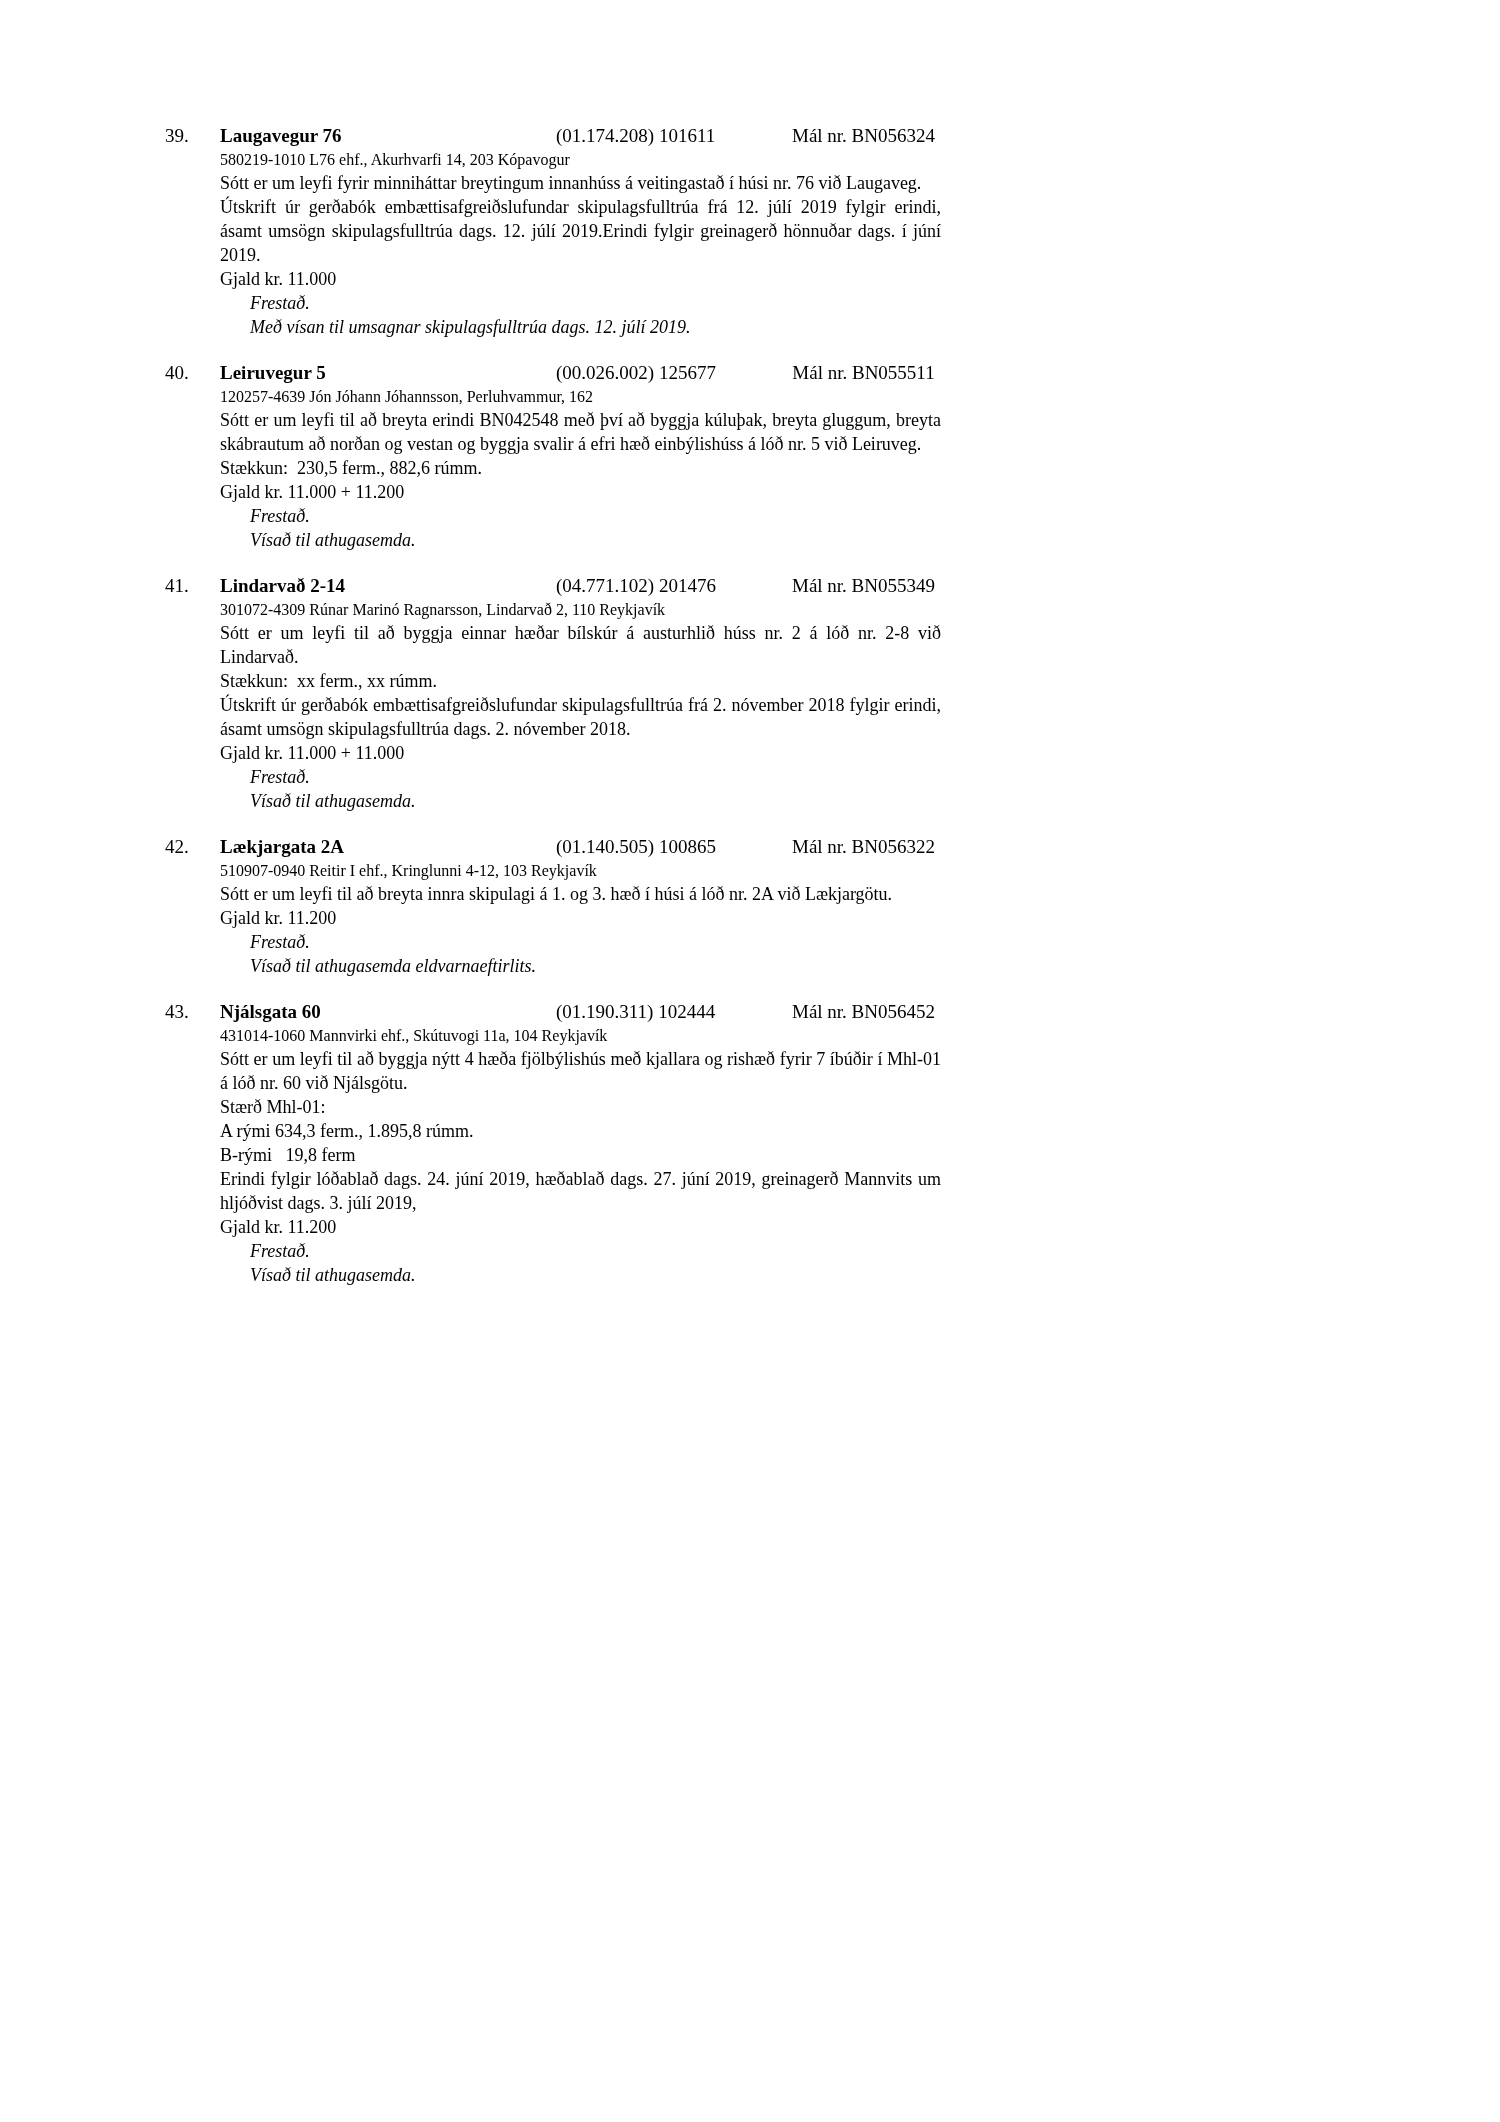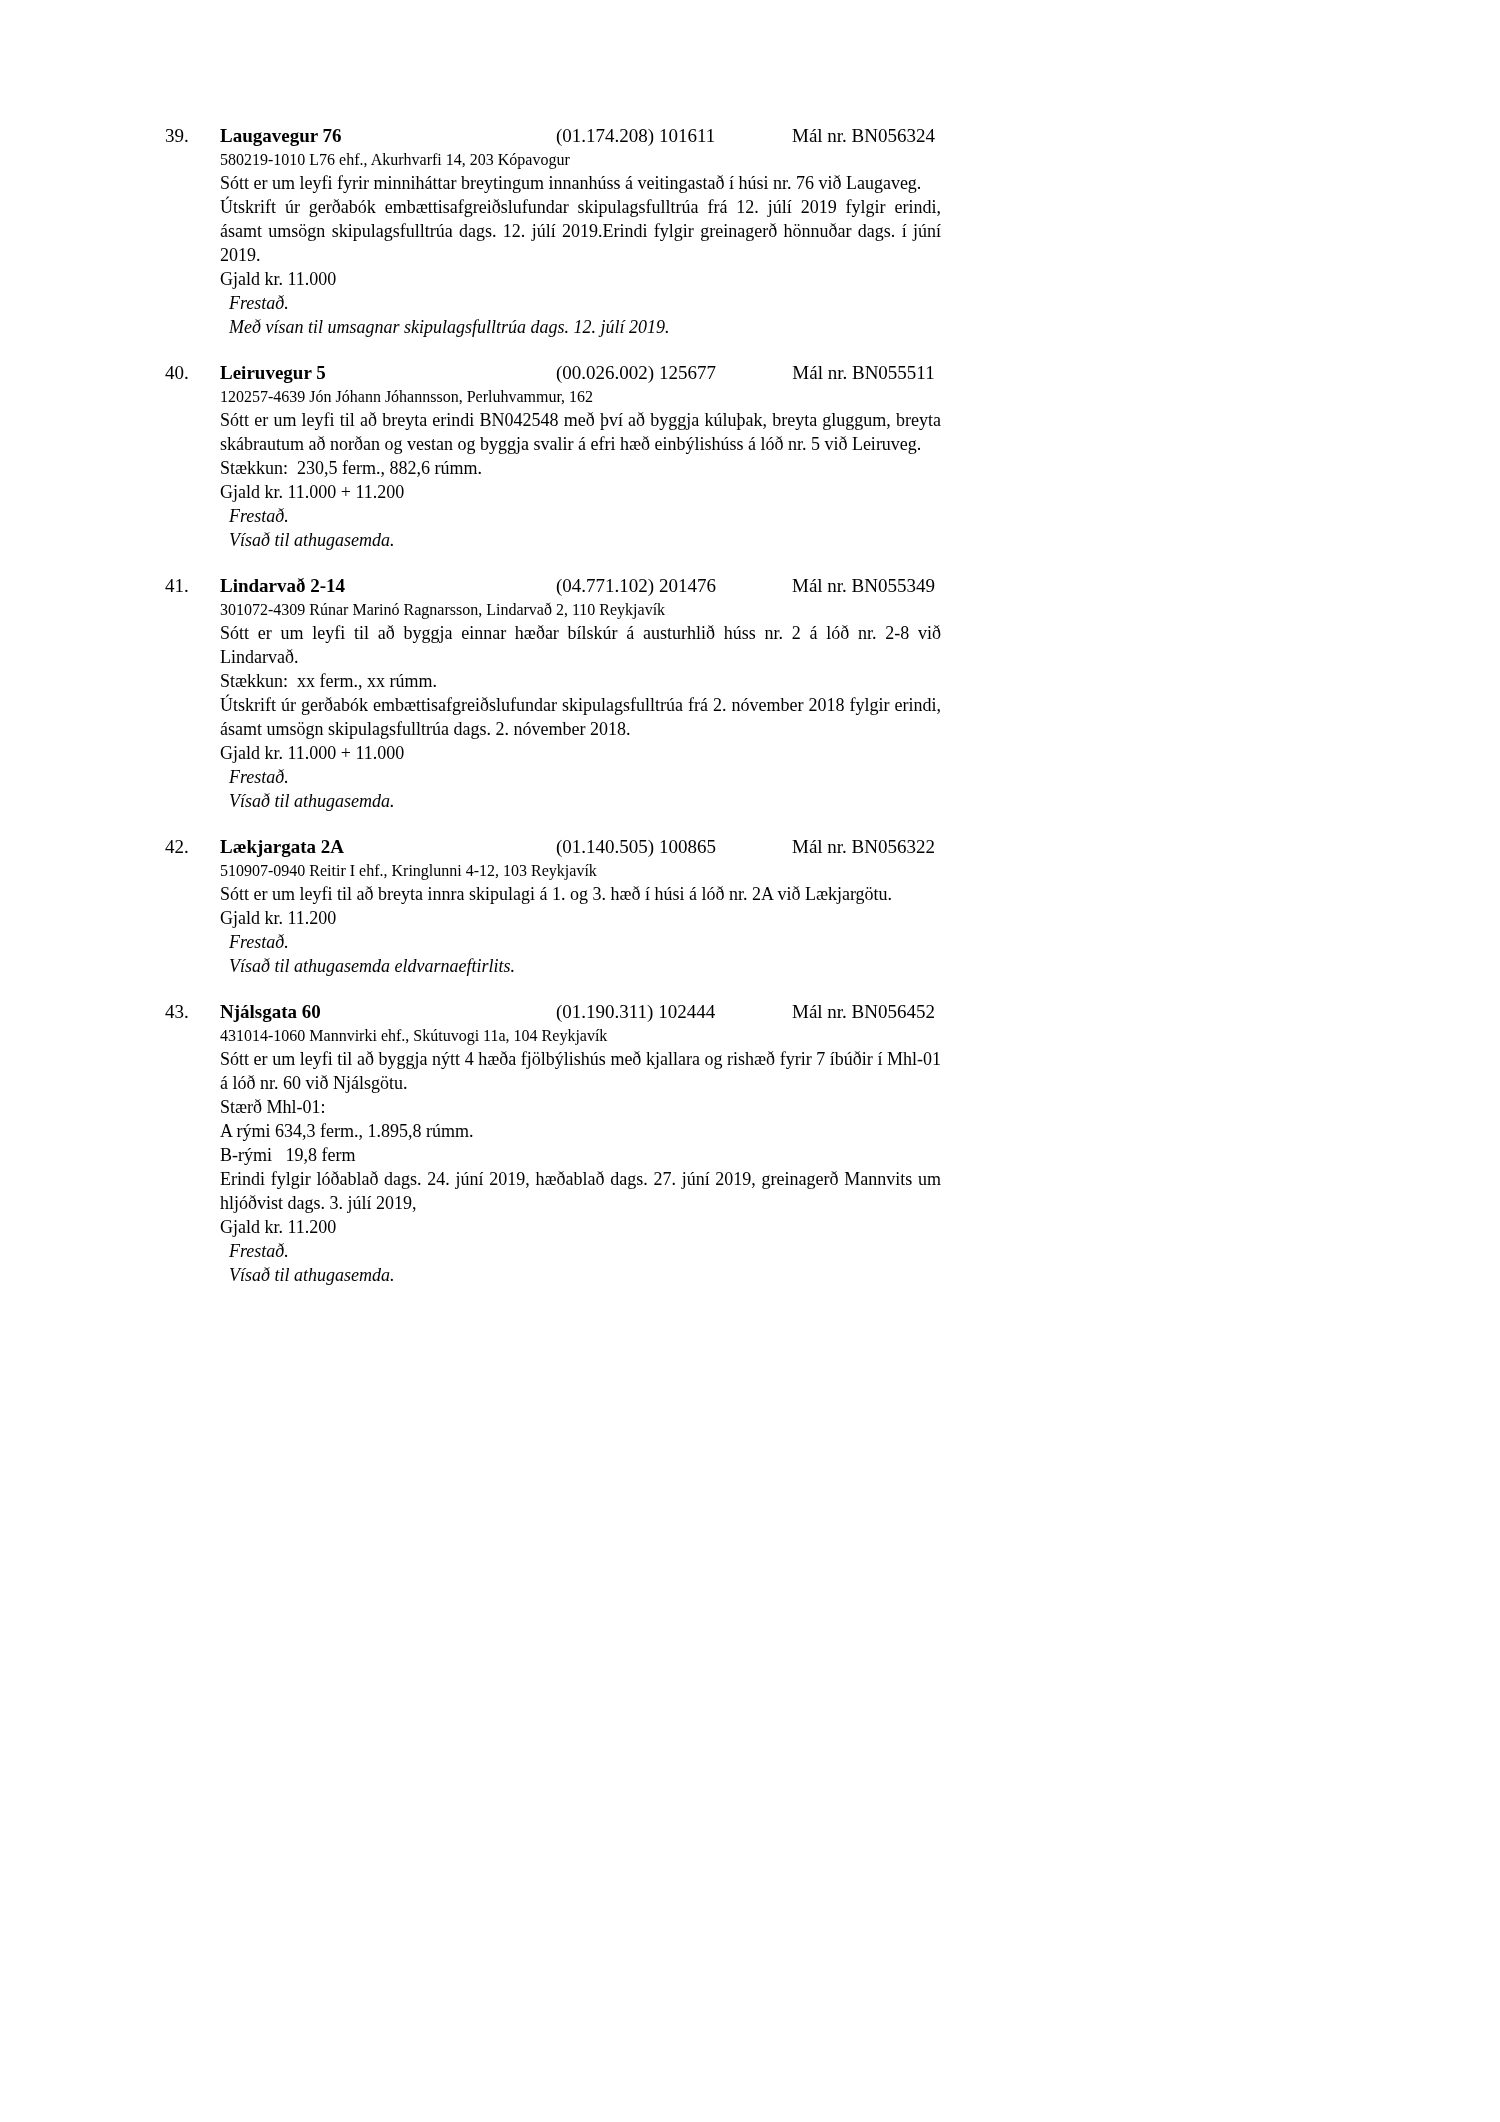--- a/index.html
+++ b/index.html
@@ -37,21 +37,21 @@
     font-size: 16px;
     line-height: 23px;
   }
   .body-text {
     margin-left: 55px;
     font-size: 18px;
     line-height: 24px;
     text-align: justify;
   }
   .decision {
-    margin-left: 64px;
+    margin-left: 85px;
     font-size: 18px;
     line-height: 24px;
     font-style: italic;
   }
   .page-number {
     position: absolute;
     left: 165px;
     top: 1655px;
     width: 776px;
     text-align: right;

